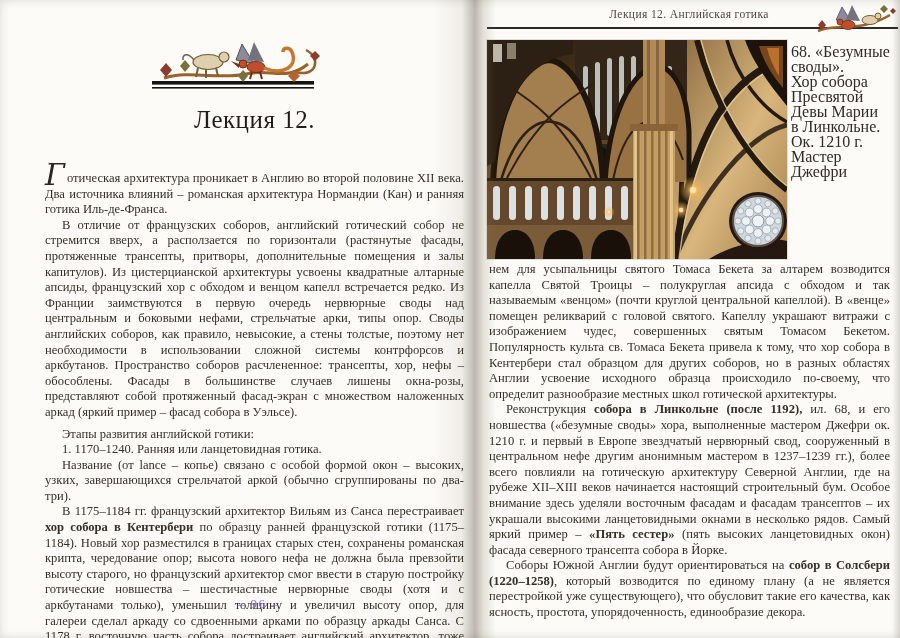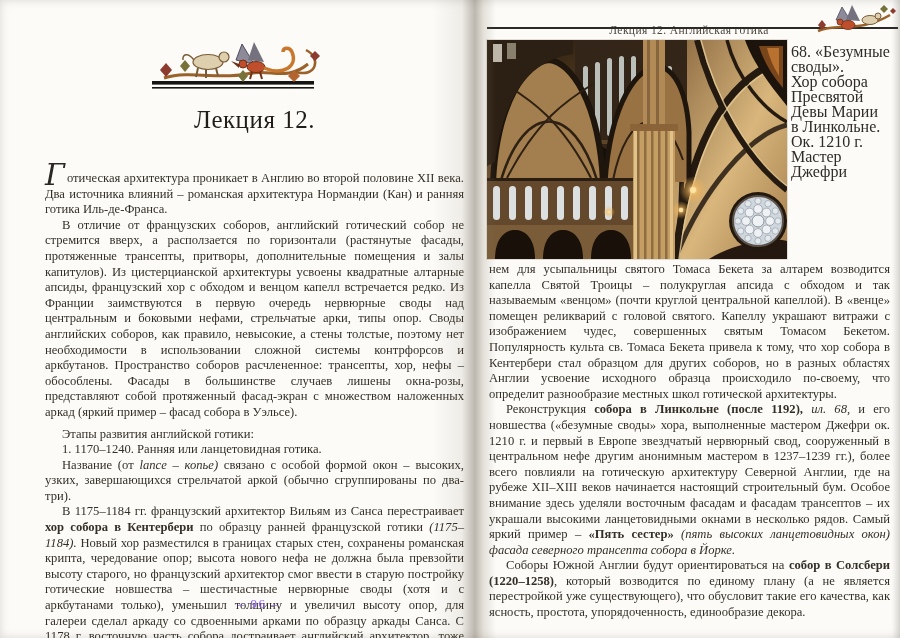--- a/index.html
+++ b/index.html
@@ -28,32 +28,32 @@
   .lp-subtitle{position:absolute;left:45px;top:141px;width:419px;margin:0;text-align:center;
     font-size:17.5px;font-weight:normal;letter-spacing:0.4px;color:#211e1a;}
   .body-col{position:absolute;text-align:justify;font-size:12.6px;line-height:15.6px;}
   .lp-body{left:45px;top:170px;width:419px;}
   .rp-body{left:489px;top:262px;width:401px;}
   .body-col p{margin:0;}
   .body-col p.indent{text-indent:17px;}
   .body-col p.gap{margin-top:6px;}
   .seg-n{font-style:normal;font-weight:normal;}
   .seg-b{font-weight:normal;}
-  .seg-i{font-style:italic;}
+  .seg-i{}
   .seg-bi{font-weight:bold;}
   .dropcap{
     font-family:"DejaVu Serif", serif;font-style:italic;
     font-size:30px;line-height:10px;vertical-align:-3px;margin-right:2px;color:#2b2722;
   }
   .pagenum{position:absolute;margin:4px;text-align:center;font-size:13px;letter-spacing:1.5px;color:#8b5cf6;}
   .lp-pagenum{left:45px;top:592px;width:419px;}
   .rp-pagenum{left:489px;top:594px;width:401px;}
 
   
-  .rp-header{position:absolute;left:489px;top:24px;width:400px;margin:0;text-align:center;
+  .rp-header{position:absolute;left:489px;top:8px;width:400px;margin:0;text-align:center;
     font-size:11.5px;font-weight:normal;letter-spacing:0.4px;color:#4c463e;}
   .rp-rule{position:absolute;left:487px;top:27px;width:411px;height:2px;background:#2b2a26;}
   .rp-ornament{position:absolute;left:812px;top:1px;width:84px;height:38px;}
   .figure{position:absolute;left:487px;top:40px;width:300px;height:219px;margin:0;
     box-shadow:0 0 0 1px rgba(180,170,150,0.35);}
   .figure svg{display:block;}
   .fig-caption{position:absolute;left:791px;top:44px;width:104px;
     font-size:16px;line-height:15px;color:#2f2c27;white-space:pre-line;}
 </style>
 </head>

